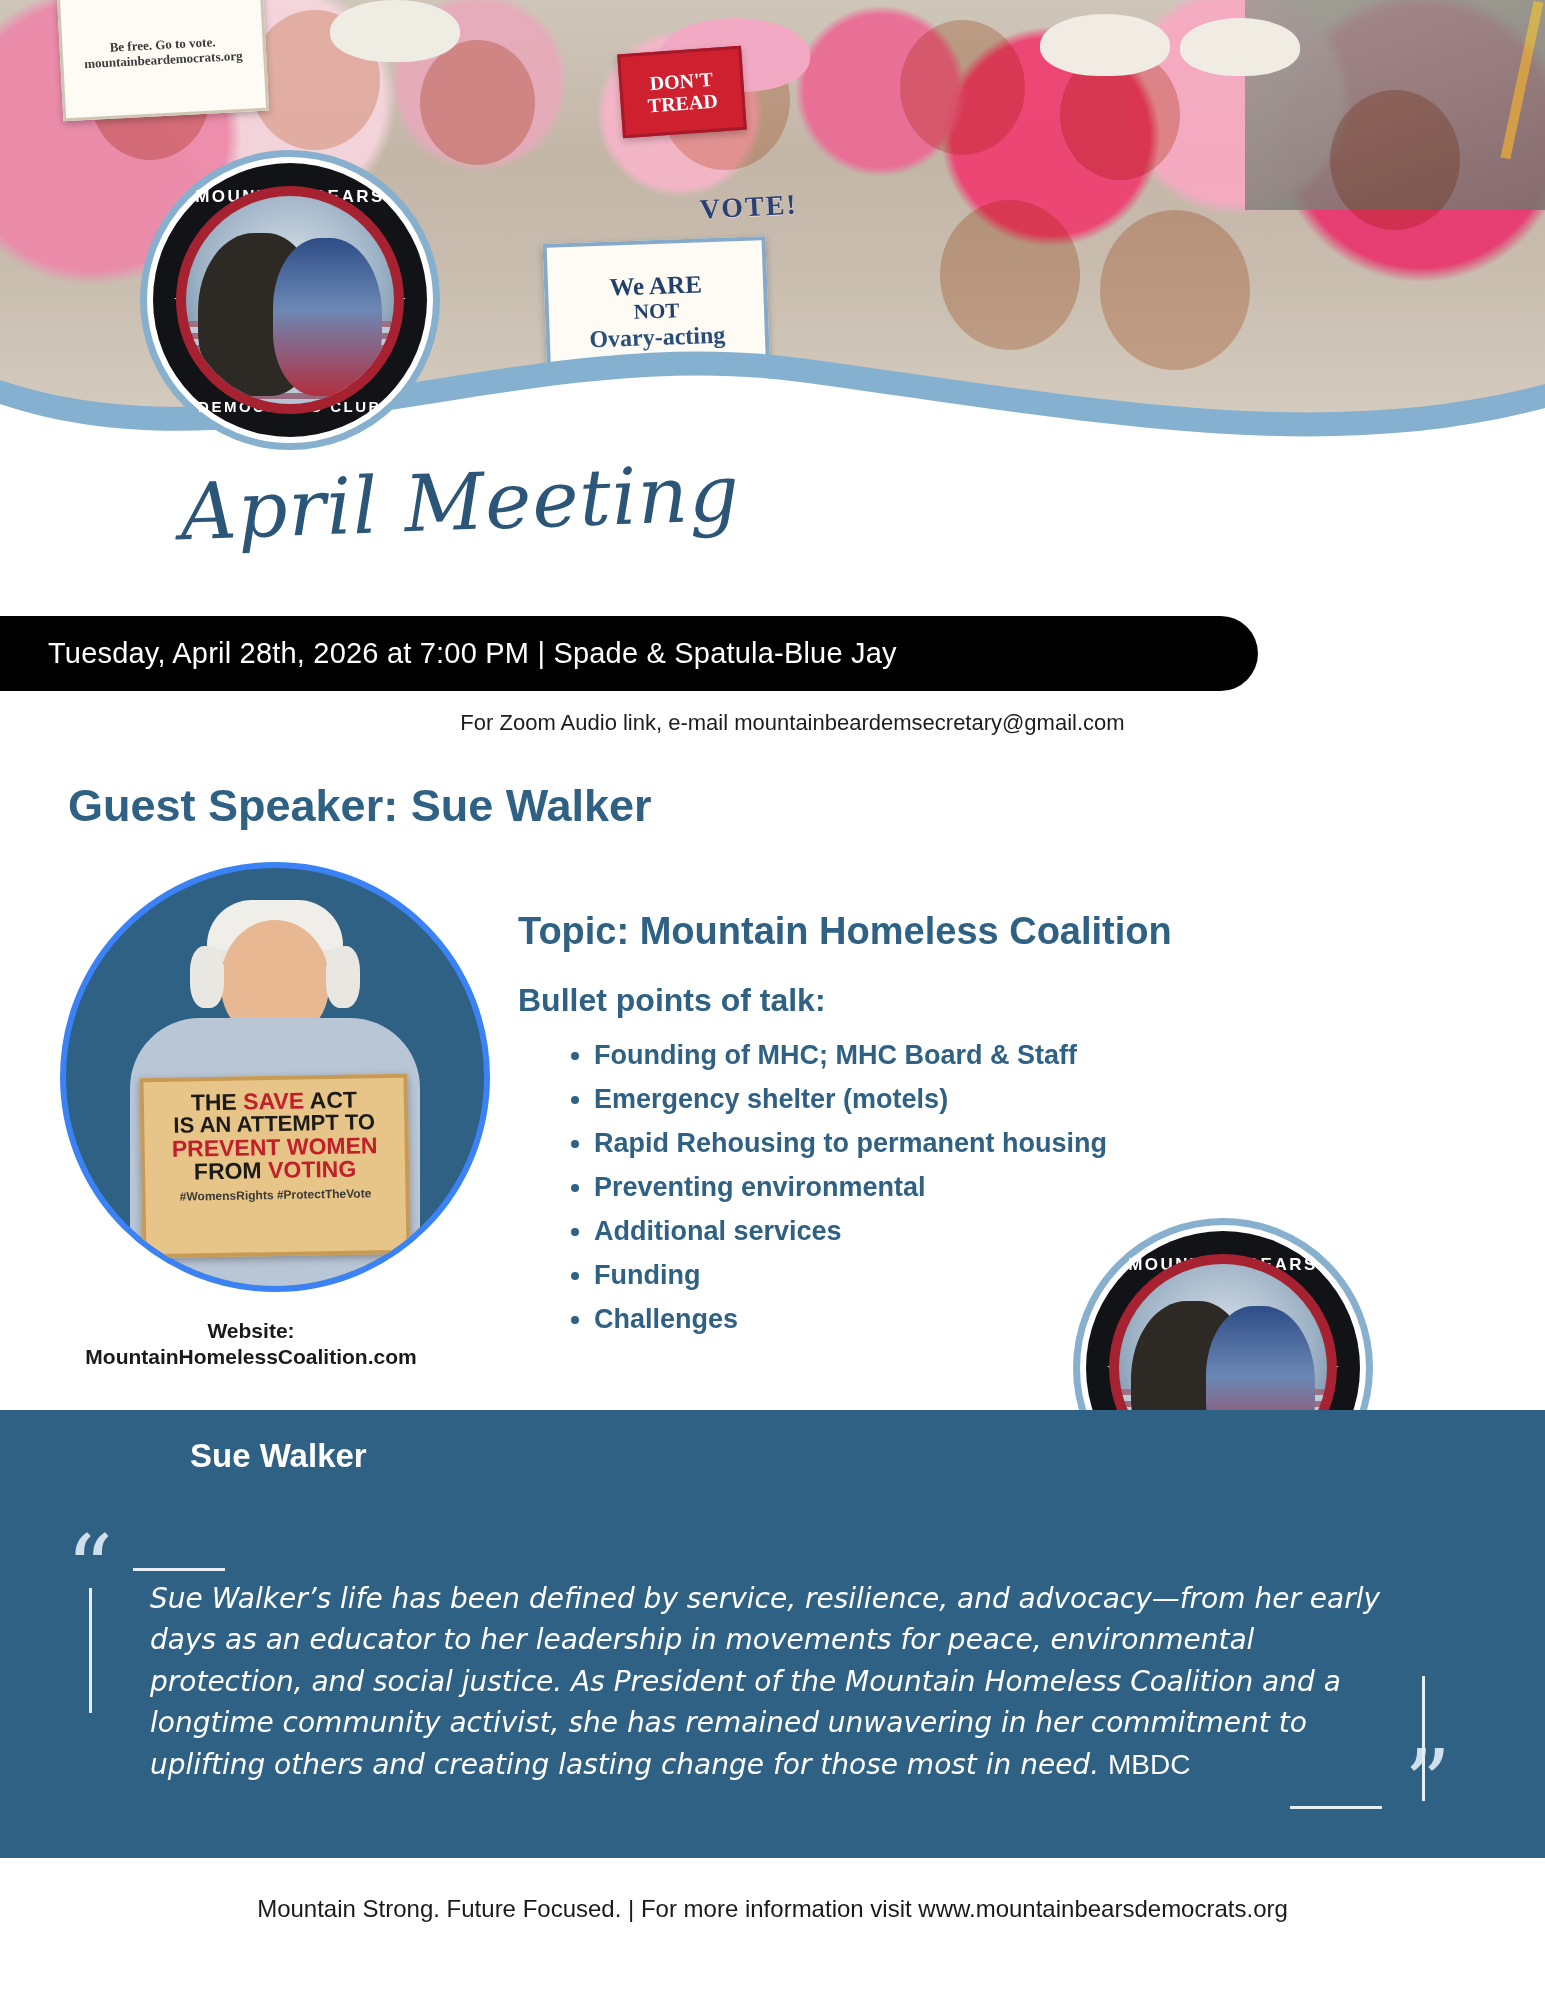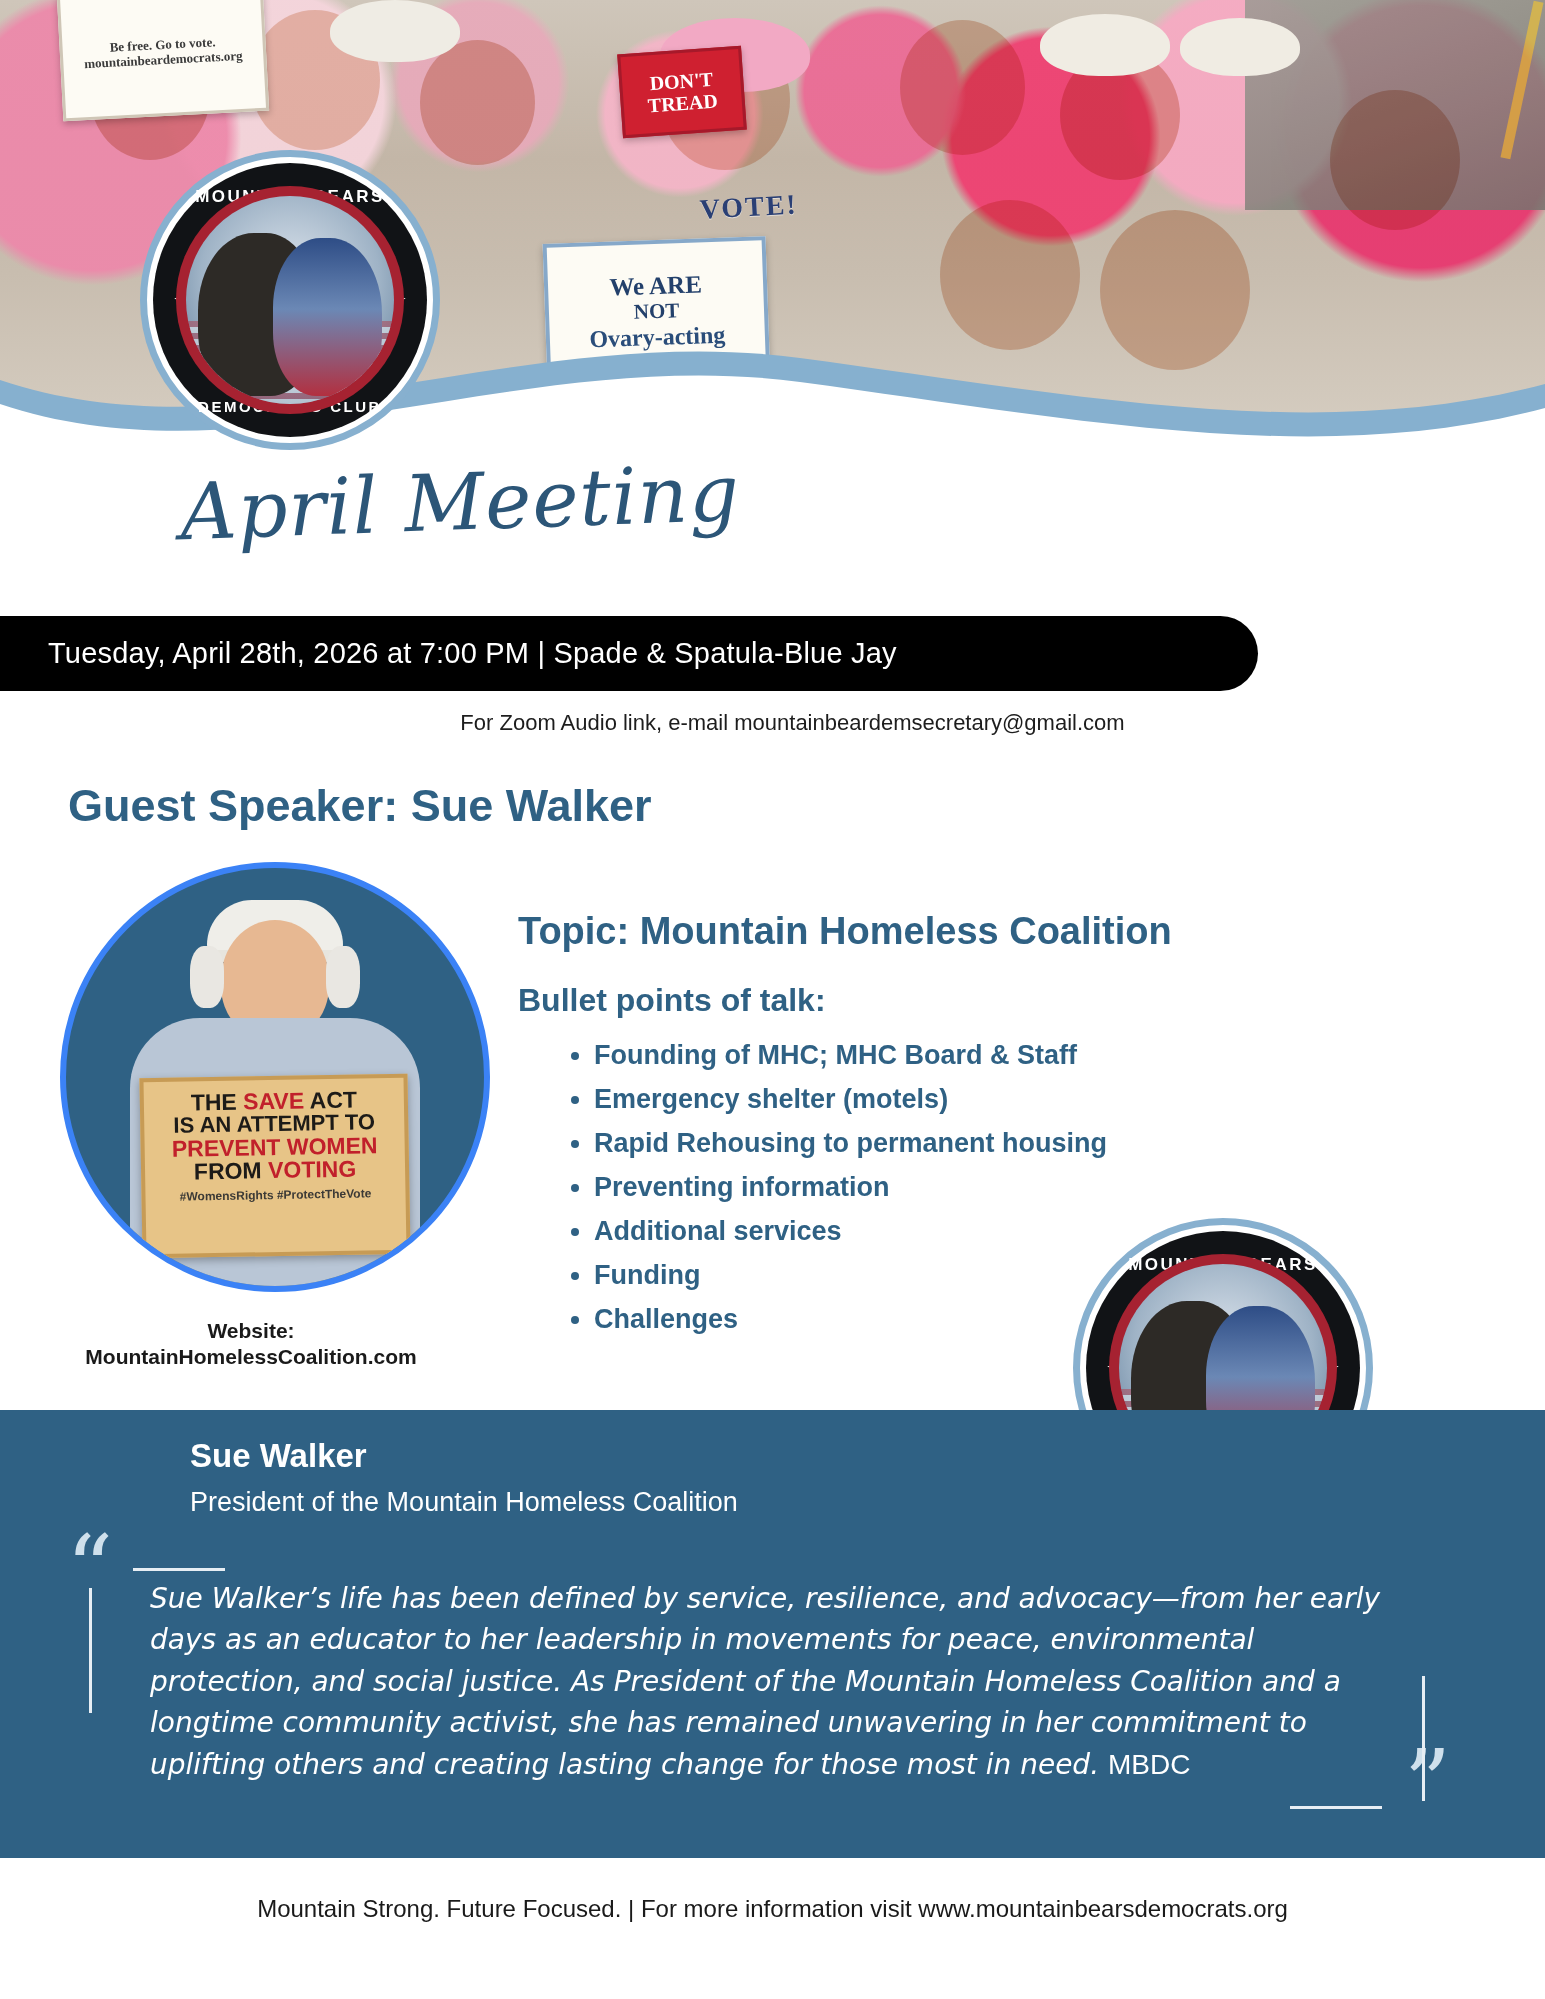--- a/index.html
+++ b/index.html
@@ -570,21 +570,21 @@
     <div>Website:</div>
     <div>MountainHomelessCoalition.com</div>
   </div>
 
   <div class="topic">Topic: Mountain Homeless Coalition</div>
   <div class="bullets-title">Bullet points of talk:</div>
   <ul class="bullets">
     <li>Founding of MHC; MHC Board &amp; Staff</li>
     <li>Emergency shelter (motels)</li>
     <li>Rapid Rehousing to permanent housing</li>
-    <li>Preventing information</li>
+    <li>Preventing environmental</li>
     <li>Additional services</li>
     <li>Funding</li>
     <li>Challenges</li>
   </ul>
 
   <div class="logo-top logo-bottom">
     <div class="logo-ring-outer"></div>
     <div class="logo-ring-mid">
       <div class="logo-text-top">MOUNTAIN BEARS</div>
       <div class="logo-text-bottom">DEMOCRATIC CLUB</div>
@@ -594,21 +594,20 @@
     <div class="logo-ring-inner"></div>
     <div class="logo-core">
       <div class="flagstripes"></div>
       <div class="bear"></div>
       <div class="donkey"></div>
     </div>
   </div>
 
   <div class="quote-band"></div>
   <div class="q-name">Sue Walker</div>
-  <div class="q-role">President of the Mountain Homeless Coalition</div>
   <div class="q-mark-open">“</div>
   <div class="q-mark-close">”</div>
   <div class="q-rule-tl"></div>
   <div class="q-rule-vl"></div>
   <div class="q-rule-br"></div>
   <div class="q-rule-vr"></div>
   <div class="q-text">
     <span>Sue Walker’s life has been defined by service, resilience, and advocacy—from her early days as an educator to her leadership in movements for peace, environmental protection, and social justice. As President of the Mountain Homeless Coalition and a longtime community activist, she has remained unwavering in her commitment to uplifting others and creating lasting change for those most in need.</span>
     <span class="mbdc">MBDC</span>
   </div>

